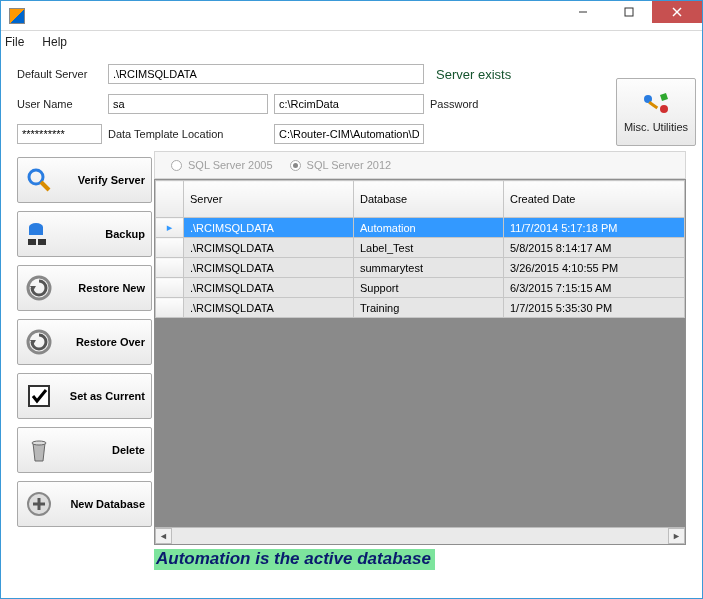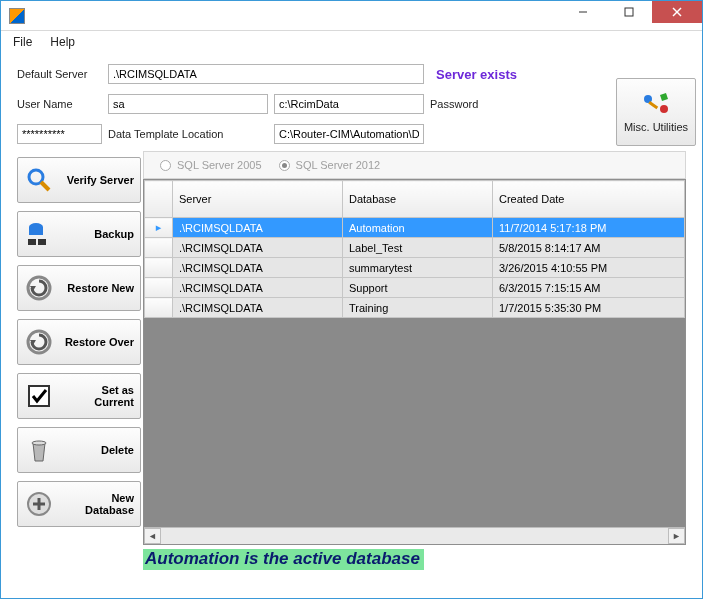--- a/index.html
+++ b/index.html
@@ -39,41 +39,41 @@
     display: flex; align-items: center; justify-content: center;
     font-size: 11px; color: #333;
     background: #fff;
   }
   .winbtn.close { background: #c75050; color: #fff; width: 50px;}
   .winbtn.close svg { stroke: #fff; }
   .menubar {
     height: 22px;
     display: flex;
     align-items: center;
-    padding: 0 12px;
+    padding: 0 4px;
     gap: 18px;
     font-size: 12px;
     color: #222;
   }
   .form-area {
     padding: 8px 16px 4px 16px;
     display: grid;
     grid-template-columns: 85px 160px 150px 180px 1fr;
     grid-template-rows: 26px 26px 26px;
     align-items: center;
     column-gap: 6px;
     row-gap: 4px;
   }
   .form-area label { color: #222; font-size: 11px; }
   .form-area input[type=text], .form-area input[type=password] {
     height: 20px; border: 1px solid #b5b5b5; padding: 1px 4px;
     font-size: 11px; background: #fff;
     font-family: inherit;
   }
-  .server-exists { font-weight: bold; font-size: 13px; color: #6d28d9; padding-left: 6px;}
+  .server-exists { font-weight: normal; font-size: 13px; color: #14532d; padding-left: 6px;}
   .misc-util-wrap {
     grid-row: 1 / span 3;
     grid-column: 5;
     display: flex;
     justify-content: flex-end;
     align-items: flex-start;
     padding-top: 2px;
   }
   .misc-util {
     width: 80px; height: 68px;
@@ -87,21 +87,21 @@
     margin-top: 14px;
   }
   .misc-util svg { width: 32px; height: 26px; }
   .body-area {
     display: flex;
     height: 418px;
     padding-left: 16px;
     gap: 2px;
   }
   .sidebar {
-    width: 124px;
+    width: 135px;
     display: flex;
     flex-direction: column;
     gap: 8px;
     padding-top: 6px;
   }
   .sidebtn {
     height: 46px;
     border: 1px solid #a9a9a9;
     background: linear-gradient(#fdfdfd,#e9e9e9);
     display: flex;

